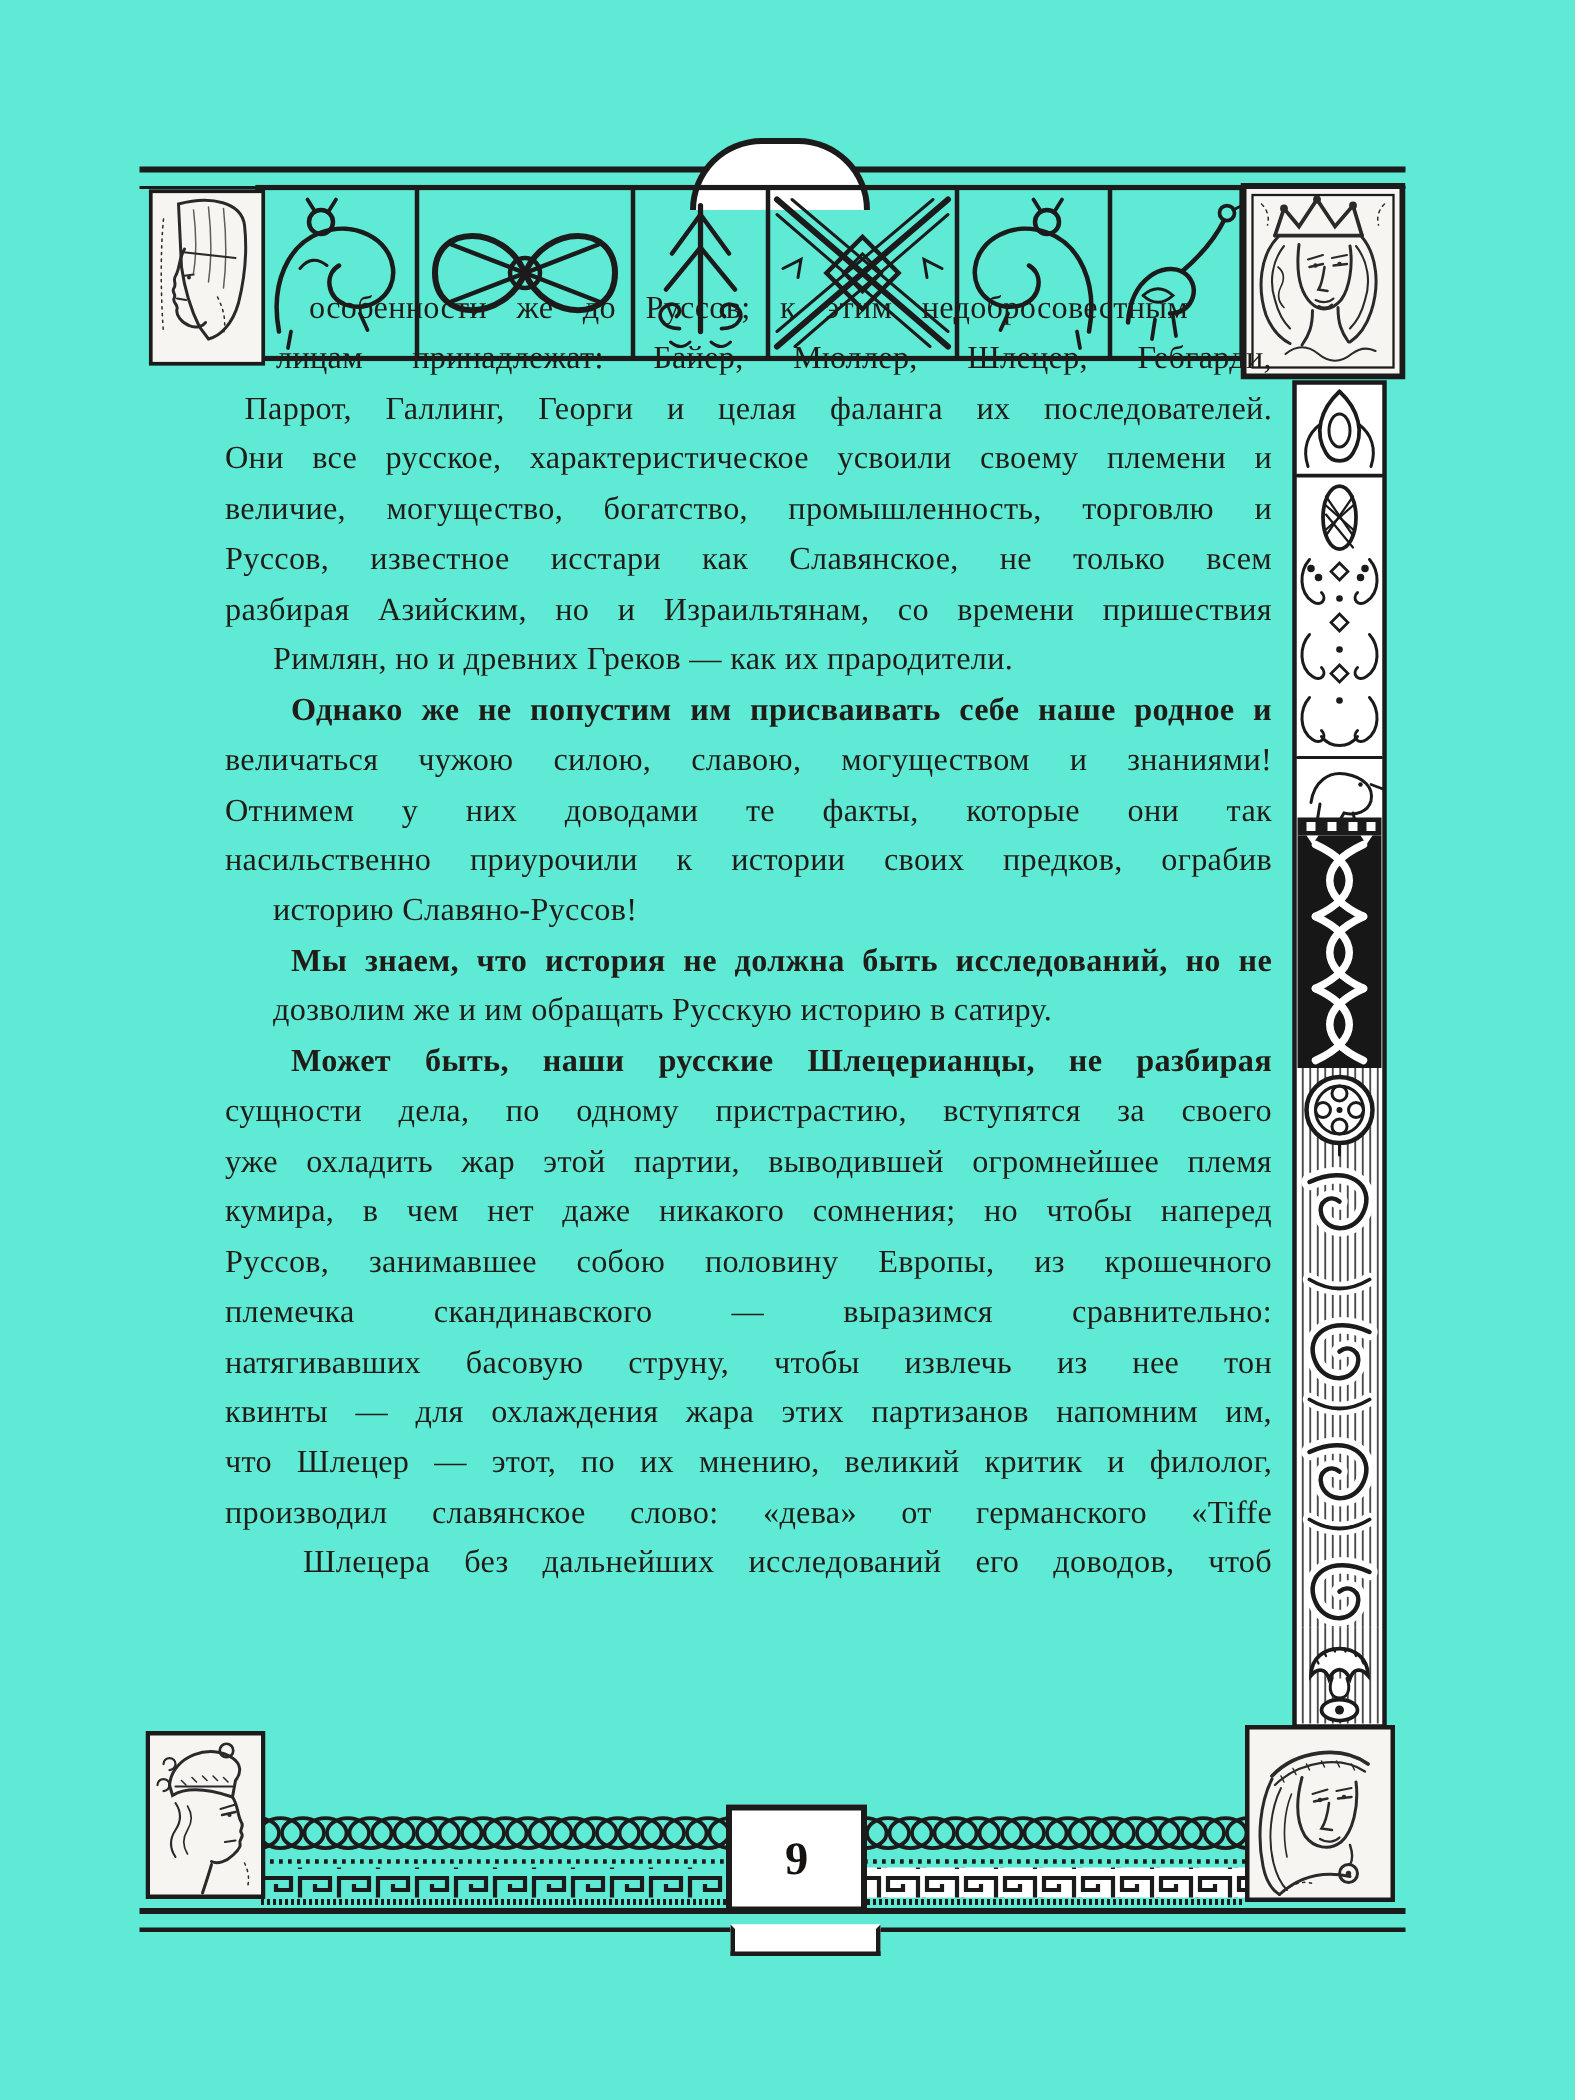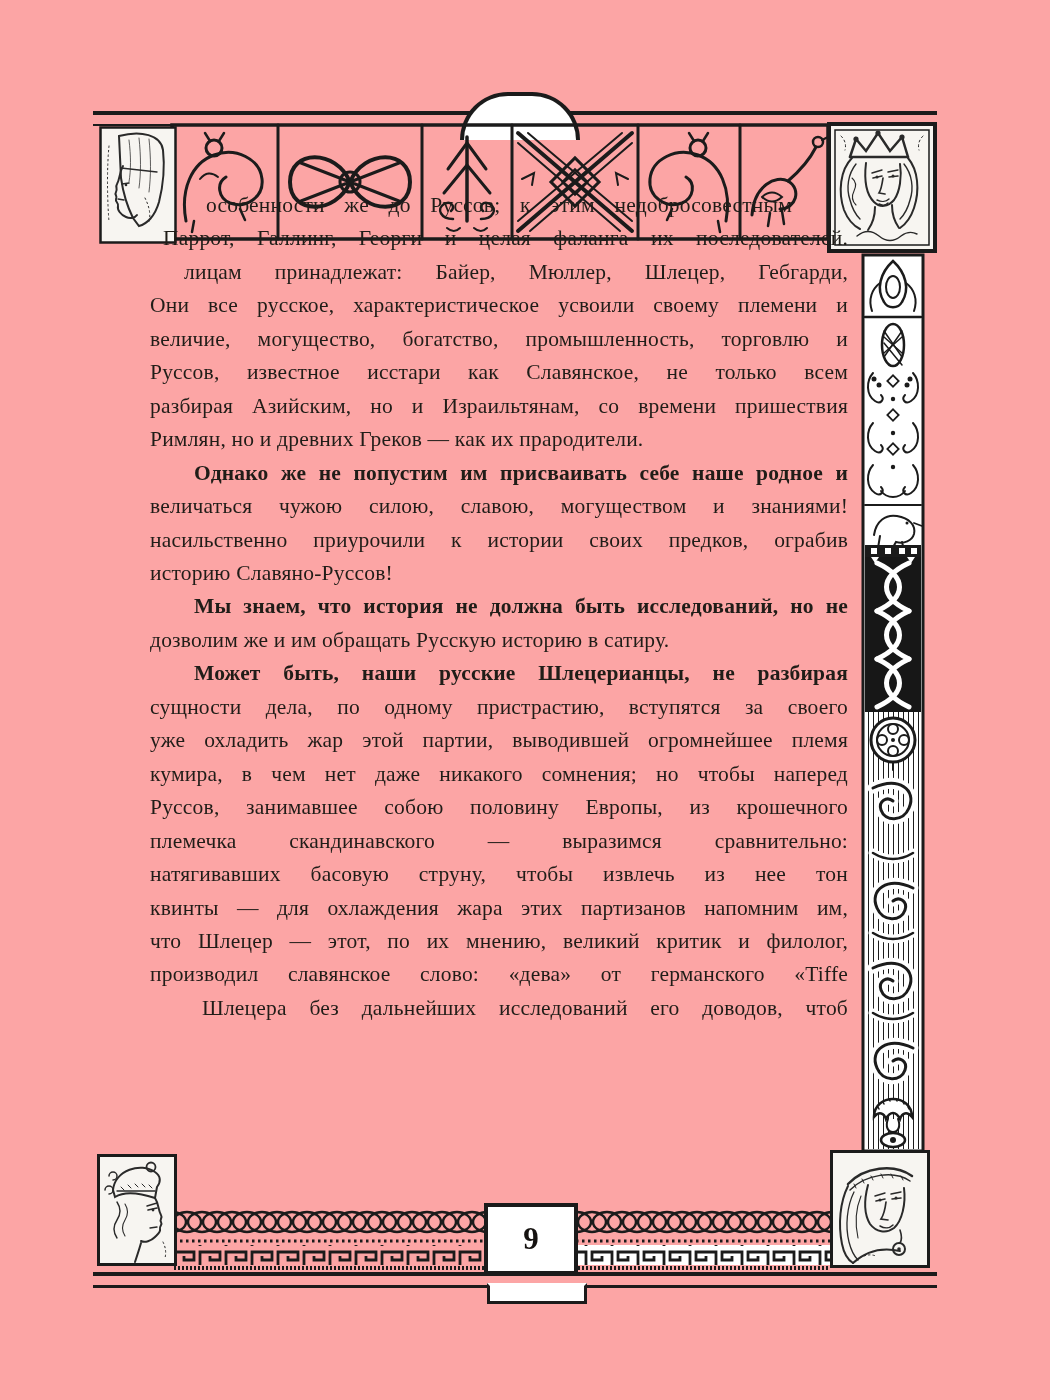--- a/index.html
+++ b/index.html
@@ -1,16 +1,16 @@
 <!DOCTYPE html>
 <html><head>
 <meta charset="utf-8">
 <style>
   html,body{margin:0;padding:0;background:#fff;}
-  .page{position:relative;width:1050px;height:1400px;background:#fca5a5;overflow:hidden;
+  .page{position:relative;width:1050px;height:1400px;background:#5eead4;overflow:hidden;
         font-family:"Liberation Serif",serif;color:#201d18;}
   
   .top-rules{position:absolute;left:93px;top:111px;width:844px;height:9px;
              border-top:4px solid #1b1b1b;border-bottom:2px solid #1b1b1b;}
   .arch{position:absolute;left:460px;top:92px;width:112px;height:44px;background:#fff;
         border:4px solid #1b1b1b;border-bottom:none;border-radius:56px 56px 0 0;}
   .bottom-rules{position:absolute;left:93px;top:1272px;width:844px;height:9px;
                 border-top:4px solid #1b1b1b;border-bottom:3px solid #1b1b1b;}
   .bottom-tab{position:absolute;left:487px;top:1283px;width:94px;height:15px;background:#fff;
               border:3px solid #1b1b1b;border-top:3px solid #fff;}
@@ -24,21 +24,21 @@
   .p-bl{left:97px;top:1154px;width:80px;height:112px;}
   .p-br{left:830px;top:1150px;width:100px;height:118px;}
   
   .pagenum-box{position:absolute;left:484px;top:1203px;width:86px;height:64px;background:#fff;
                border:4px solid #1b1b1b;display:flex;align-items:center;justify-content:center;}
   .pagenum{font-size:31px;font-weight:bold;color:#151210;}
   
   .textblock{position:absolute;left:150px;top:189px;width:698px;}
   .line{font-size:21.5px;line-height:33.45px;text-align:justify;text-align-last:justify;
         white-space:normal;letter-spacing:0.2px;}
-  .pend{text-align:left;text-align-last:left;}
+  .pend{text-align:left;text-align-last:left;margin-left:32px;}
   .pstart{text-indent:44px;font-weight:bold;}
   .l1{padding-left:56px;padding-right:56px;}
   .l2{padding-left:34px;}
   .l3{padding-left:13px;}
   .l30{padding-left:52px;}
   svg{display:block;}
 </style>
 </head>
 <body>
 
@@ -236,29 +236,30 @@
         <path d="M17,854 l1,2 M22,849 l1,2 M28,846 l1,2 M35,846 l1,2 M42,849 l1,2 M47,854 l1,2" stroke-width="1.5"></path>
         <path d="M27,866 C24,874 27,879 32,879 C37,879 40,874 37,866" stroke-width="2" fill="#fff"></path>
         <ellipse cx="32" cy="887" rx="12" ry="7" fill="#fff" stroke-width="2.5"></ellipse>
         <circle cx="32" cy="887" r="3" fill="#1b1b1b" stroke="none"></circle>
       </g>
     </g>
   </svg>
 
   <div class="textblock">
     <div class="line l1">особенности же до Руссов; к этим недобросовестным</div>
+    <div class="line l2">лицам принадлежат: Байер, Мюллер, Шлецер, Гебгарди,</div>
     <div class="line l3">Паррот, Галлинг, Георги и целая фаланга их последователей.</div>
-    <div class="line l2">лицам принадлежат: Байер, Мюллер, Шлецер, Гебгарди,</div>
     <div class="line">Они все русское, характеристическое усвоили своему племени и</div>
     <div class="line">величие, могущество, богатство, промышленность, торговлю и</div>
     <div class="line">Руссов, известное исстари как Славянское, не только всем</div>
     <div class="line">разбирая Азийским, но и Израильтянам, со времени пришествия</div>
     <div class="line pend">Римлян, но и древних Греков — как их прародители.</div>
     <div class="line pstart">Однако же не попустим им присваивать себе наше родное и</div>
     <div class="line">величаться чужою силою, славою, могуществом и знаниями!</div>
+    <div class="line">Отнимем у них доводами те факты, которые они так</div>
     <div class="line">насильственно приурочили к истории своих предков, ограбив</div>
     <div class="line pend">историю Славяно-Руссов!</div>
     <div class="line pstart">Мы знаем, что история не должна быть исследований, но не</div>
     <div class="line pend">дозволим же и им обращать Русскую историю в сатиру.</div>
     <div class="line pstart">Может быть, наши русские Шлецерианцы, не разбирая</div>
     <div class="line">сущности дела, по одному пристрастию, вступятся за своего</div>
     <div class="line">уже охладить жар этой партии, выводившей огромнейшее племя</div>
     <div class="line">кумира, в чем нет даже никакого сомнения; но чтобы наперед</div>
     <div class="line">Руссов, занимавшее собою половину Европы, из крошечного</div>
     <div class="line">племечка скандинавского — выразимся сравнительно:</div>

